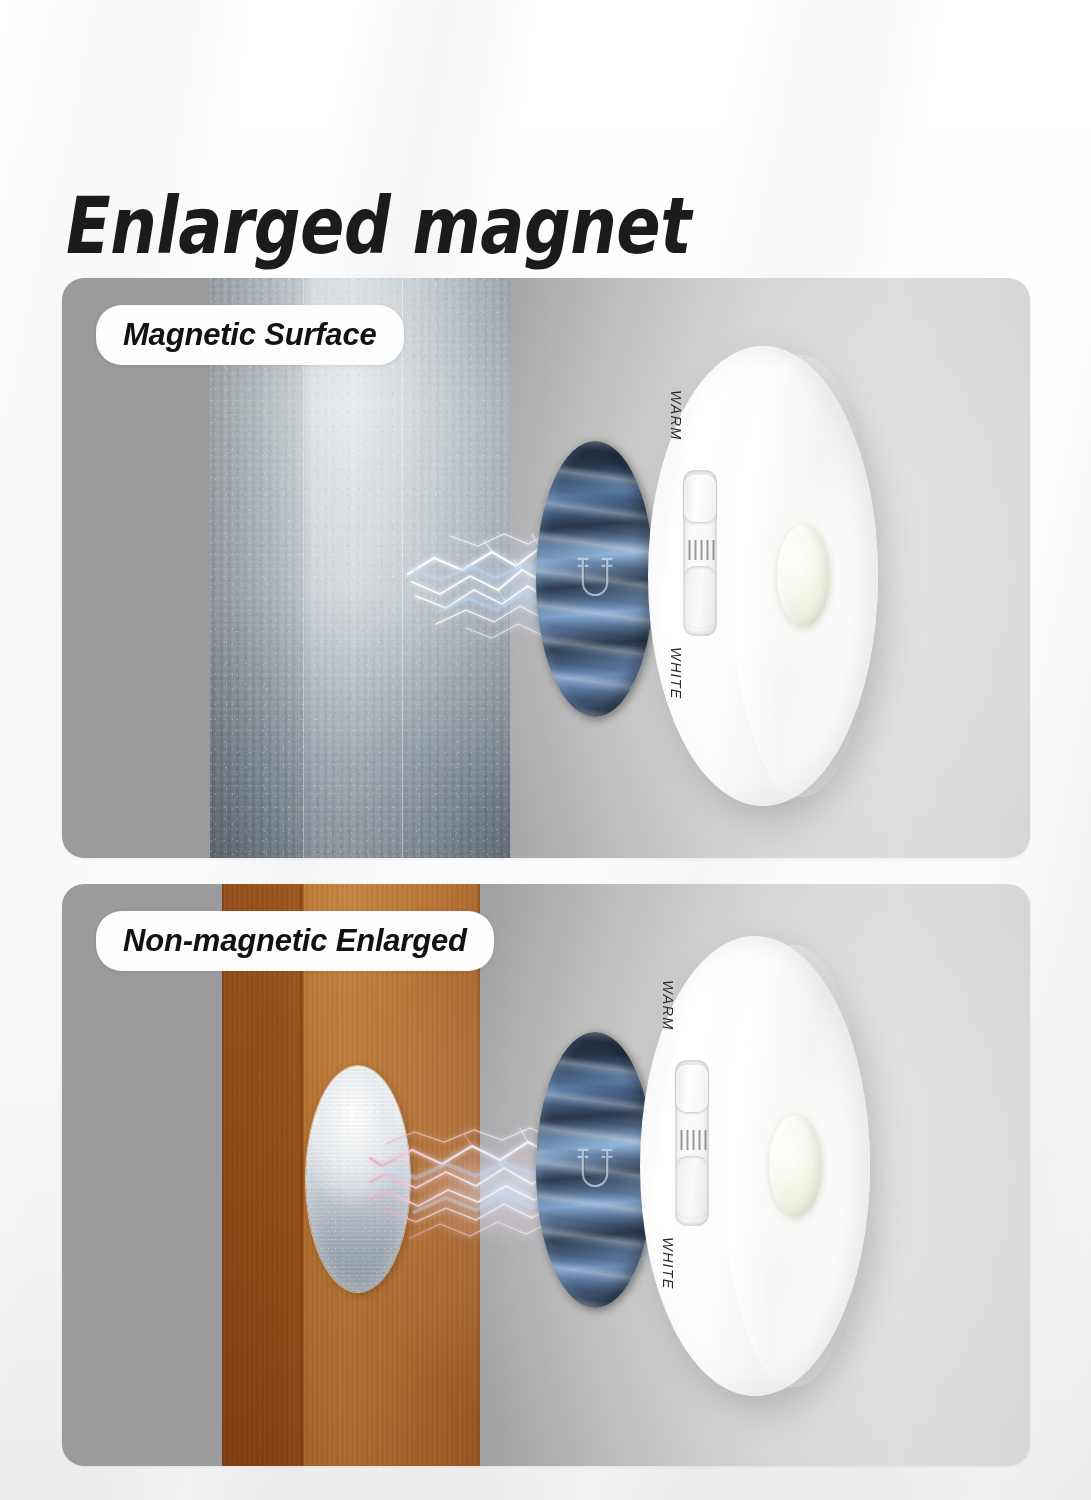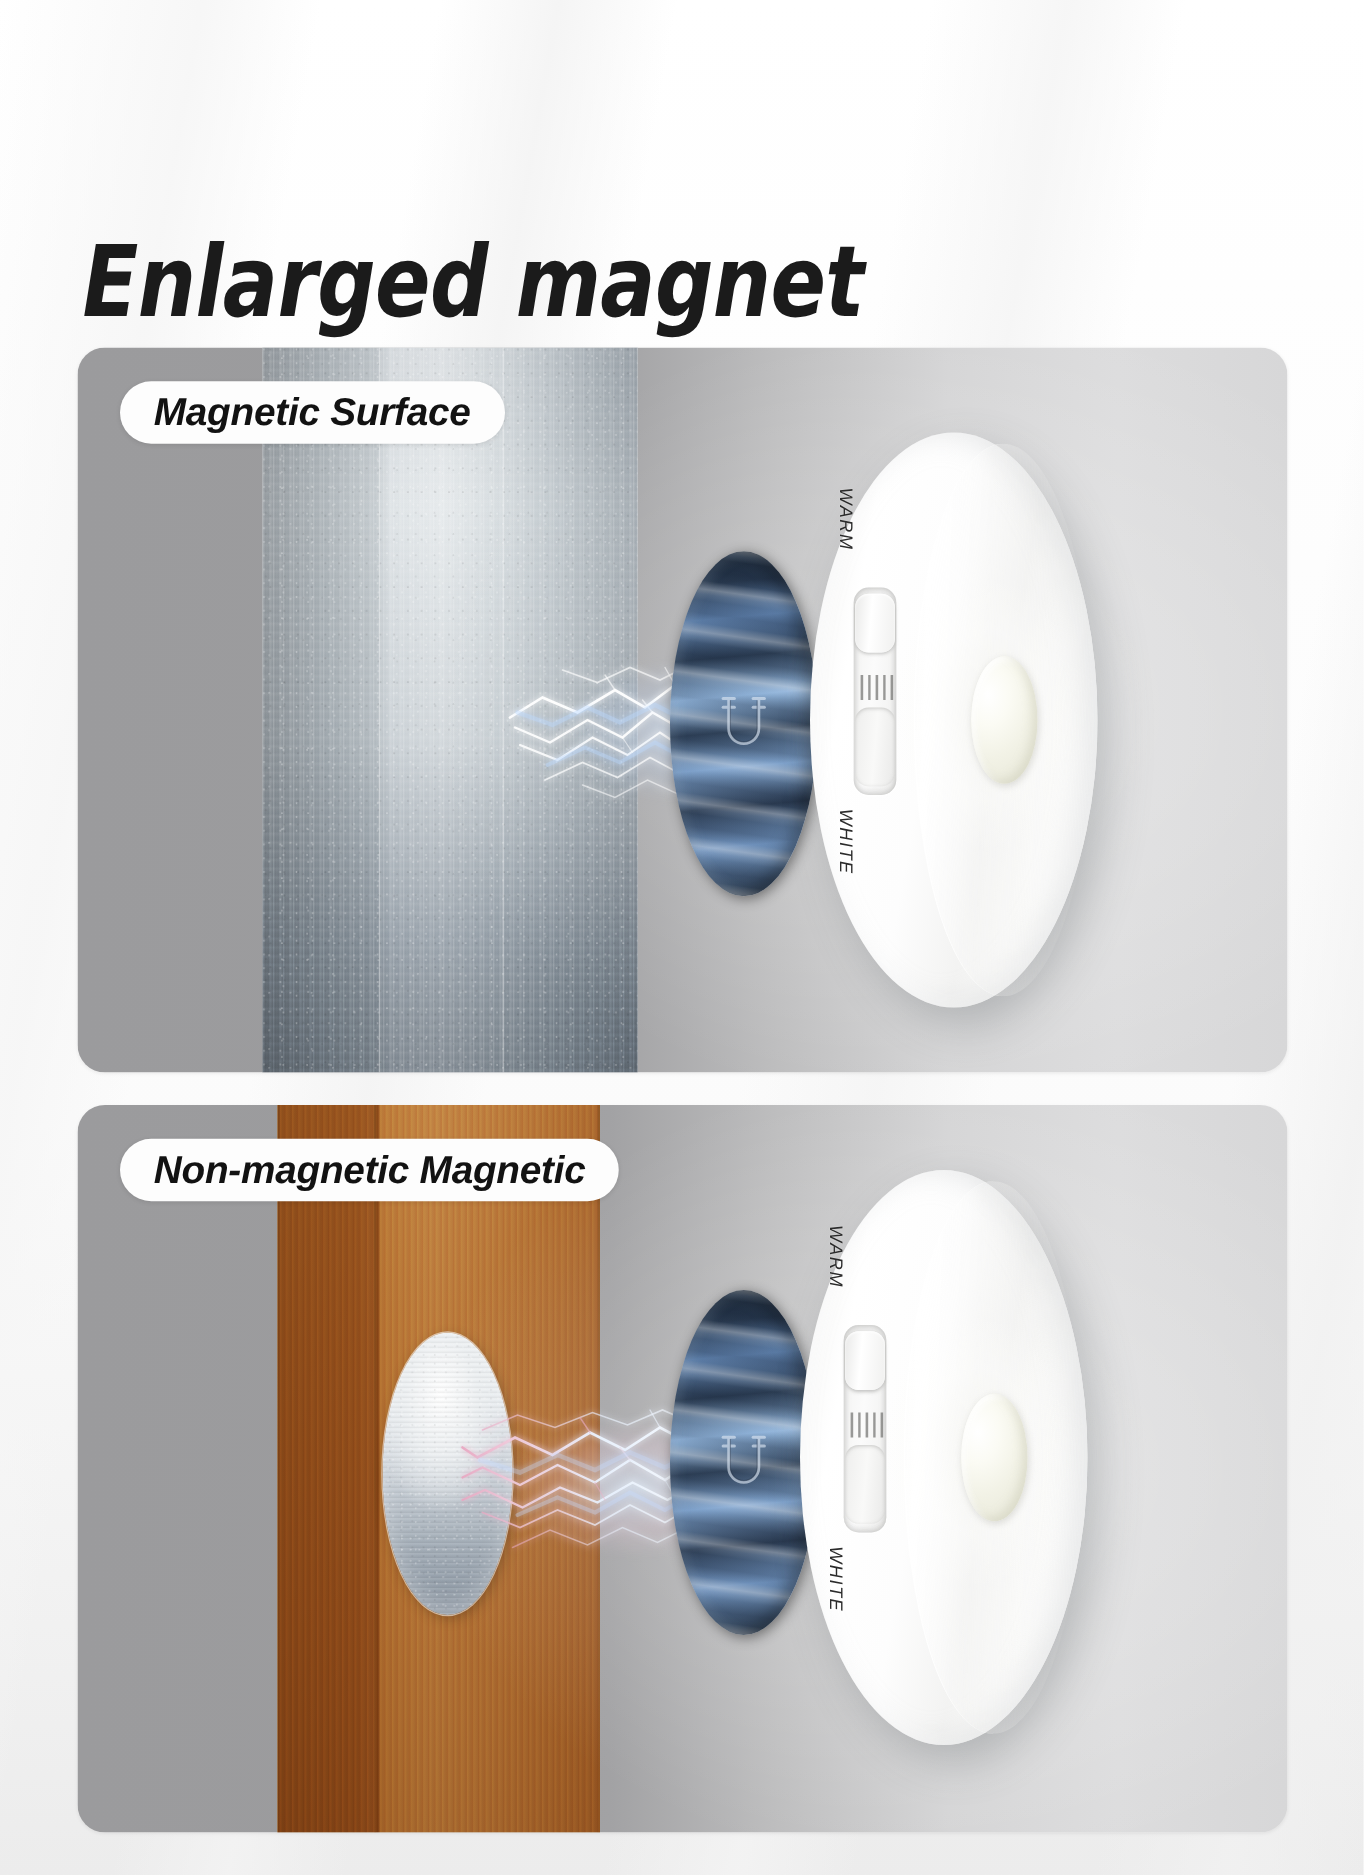--- a/index.html
+++ b/index.html
@@ -418,21 +418,21 @@
     filter: blur(8px);
   }
   .halo-top { left: 612px; top: 322px; width: 330px; height: 510px; }
   .halo-bot { left: 606px; top: 912px; width: 330px; height: 510px; }
 
   
   .badge {
     position: absolute;
     display: inline-flex;
     align-items: center;
-    height: 50px;
+    height: 60px;
     padding: 0 27px;
     border-radius: 26px;
     background: #fdfdfd;
     color: #121212;
     font-size: 31px;
     font-weight: 700;
     letter-spacing: -0.2px;
     white-space: nowrap;
     box-shadow: 0 1px 4px rgba(0,0,0,0.10);
   }
@@ -593,15 +593,15 @@
       <div class="switch-knob"></div>
       <div class="switch-grip"></div>
       <div class="switch-slot"></div>
     </div>
 
     <span class="switch-label label-warm">WARM</span>
     <span class="switch-label label-white">WHITE</span>
   </div>
 
   <div class="badge badge-top">Magnetic Surface</div>
-  <div class="badge badge-bot">Non-magnetic Magnetic</div>
+  <div class="badge badge-bot">Non-magnetic Enlarged</div>
 
 </div>
 
 </body></html>

